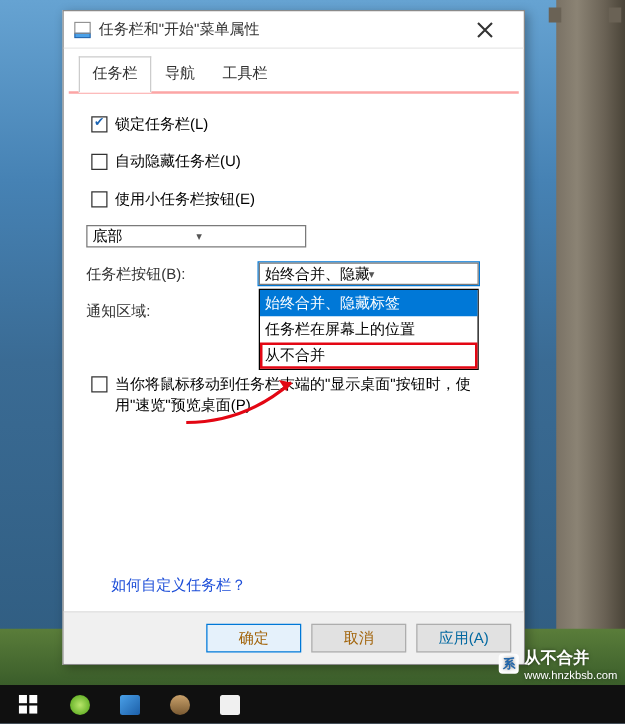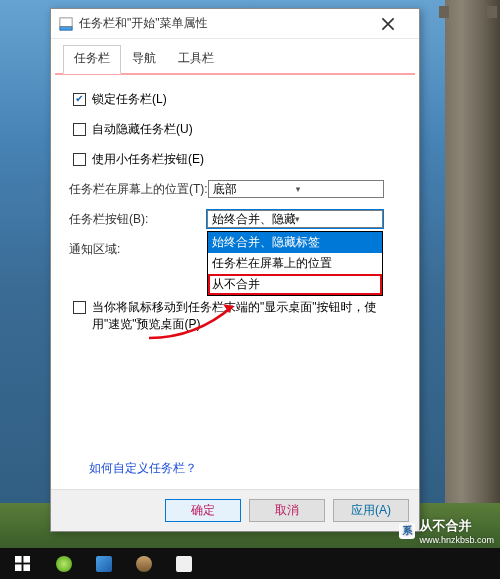--- a/index.html
+++ b/index.html
@@ -31,21 +31,21 @@
 .select span{flex:1;white-space:nowrap;overflow:hidden}
 .select .arrow{font-size:9px;color:#555}
 .select.open{box-shadow:0 0 0 1px #0078d7}
 .dropdown{position:absolute;top:20px;left:-1px;width:calc(100% + 2px);border:1px solid #000;background:#fff;z-index:10}
 .dd-item{padding:2px 4px;cursor:pointer;white-space:nowrap}
 .dd-item.sel{background:#0078d7;color:#fff}
 .dd-item.hl{outline:2px solid #e30613;outline-offset:-2px}
 .annot-arrow{position:absolute;left:90px;top:225px;width:100px;height:40px;pointer-events:none}
 .link{color:#1d4ed8;cursor:pointer;margin-left:20px}
 .btn-row{height:42px;border-top:1px solid #e0e0e0;background:#f0f0f0;display:flex;align-items:center;justify-content:flex-end;padding:0 10px;gap:8px}
-.btn{width:76px;height:23px;border:1px solid #adadad;background:#e1e1e1;display:flex;align-items:center;justify-content:center;cursor:pointer;color:#be185d}
+.btn{width:76px;height:23px;border:1px solid #adadad;background:#e1e1e1;display:flex;align-items:center;justify-content:center;cursor:pointer;color:#a16207}
 .btn.primary{border:1px solid #0078d7;background:#e5f1fb}
 .btn.disabled{color:#0369a1;cursor:default}
 .watermark{position:absolute;right:6px;bottom:34px;color:#fff;display:flex;align-items:center;gap:4px;text-shadow:0 0 3px rgba(0,0,0,.5)}
 .watermark .logo{width:16px;height:16px;background:#fff;border-radius:3px;display:flex;align-items:center;justify-content:center;color:#2266aa;font-weight:bold;font-size:10px}
 .watermark .cn{font-size:13px;font-weight:bold}
 .watermark .url{font-size:9px}
 </style>
 </head>
 <body>
 
@@ -91,21 +91,20 @@
       </div>
 
       <div class="row">
         <label class="chk">
           <span class="chk-box"></span>
           <span>使用小任务栏按钮(E)</span>
         </label>
       </div>
 
       <div class="row" style="margin-top:6px">
-        <span class="lbl">任务栏在屏幕上的位置(T):</span>
         <div class="select">
           <span>底部</span>
           <span class="arrow">▾</span>
         </div>
       </div>
 
       <div class="row">
         <span class="lbl">任务栏按钮(B):</span>
         <div class="select open">
           <span>始终合并、隐藏标签</span>

